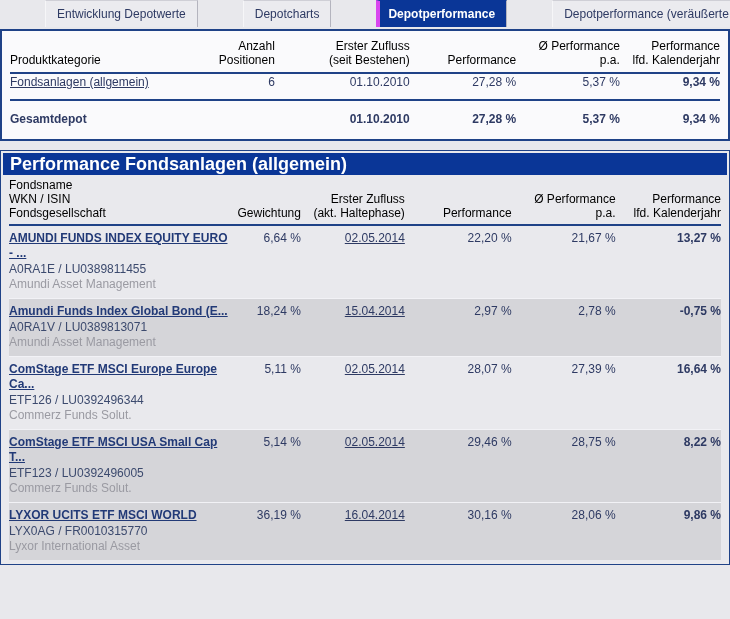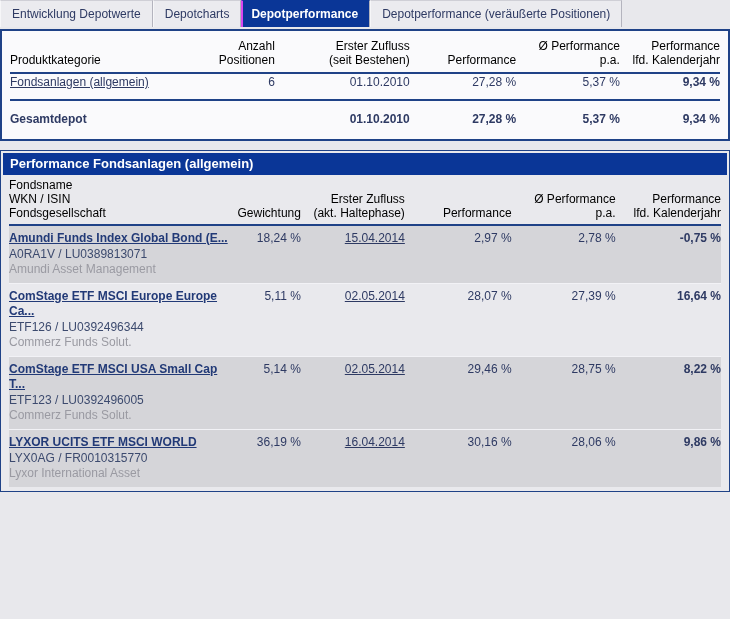--- a/index.html
+++ b/index.html
@@ -18,27 +18,28 @@
   .tab {
     padding: 0 11px;
     line-height: 26px;
     background: #ebebef;
     border-right: 1px solid #b4b4be;
     border-top: 1px solid #cfcfd6;
     border-left: 1px solid #f6f6f8;
     color: #2e3a63;
     cursor: pointer;
     white-space: nowrap;
+    margin-left: 45px;
   }
   .tab.active {
     background: #0a3697;
     color: #ffffff;
     font-weight: bold;
     border-top: 1px solid #0a3697;
-    border-left: 2px solid #d946ef;
+    border-left: 4px solid #d946ef;
     padding-left: 8px;
   }
 
   
   .panel-summary {
     margin-top: 2px;
     background: #fafafc;
     border: 2px solid #1f4287;
     padding: 0 8px;
   }
@@ -63,21 +64,21 @@
   .panel-funds {
     margin-top: 9px;
     background: #e9e9ed;
     border: 1px solid #1f4287;
     padding: 2px 2px 4px 2px;
   }
   .panel-title {
     background: #0a3697;
     color: #ffffff;
     font-weight: bold;
-    font-size: 13px;
+    font-size: 18px;
     height: 22px;
     line-height: 22px;
     padding-left: 7px;
   }
   .fund-table-wrap { padding: 0 6px; }
   .fund-table thead th { padding-bottom: 4px; }
   .fund-table thead tr { border-bottom: 2px solid #1f4287; }
   .fund-table tbody td { padding: 5px 0 6px 0; }
   .fund-table tbody tr { border-top: 1px solid #f2f2f6; }
   .fund-table tbody tr:first-child { border-top: none; }
@@ -170,20 +171,32 @@
             <th>Erster Zufluss
 (akt. Haltephase)</th>
             <th>Performance</th>
             <th>Ø Performance
 p.a.</th>
             <th>Performance
 lfd. Kalenderjahr</th>
           </tr>
         </thead>
         <tbody>
+          <tr>
+            <td>
+              <a class="fund-name">AMUNDI FUNDS INDEX EQUITY EURO - ...</a>
+              <div class="fund-isin">A0RA1E / LU0389811455</div>
+              <div class="fund-company">Amundi Asset Management</div>
+            </td>
+            <td>6,64 %</td>
+            <td><a class="date-link">02.05.2014</a></td>
+            <td>22,20 %</td>
+            <td>21,67 %</td>
+            <td class="ytd">13,27 %</td>
+          </tr>
           <tr class="alt">
             <td>
               <a class="fund-name">Amundi Funds Index Global Bond (E...</a>
               <div class="fund-isin">A0RA1V / LU0389813071</div>
               <div class="fund-company">Amundi Asset Management</div>
             </td>
             <td>18,24 %</td>
             <td><a class="date-link">15.04.2014</a></td>
             <td>2,97 %</td>
             <td>2,78 %</td>

